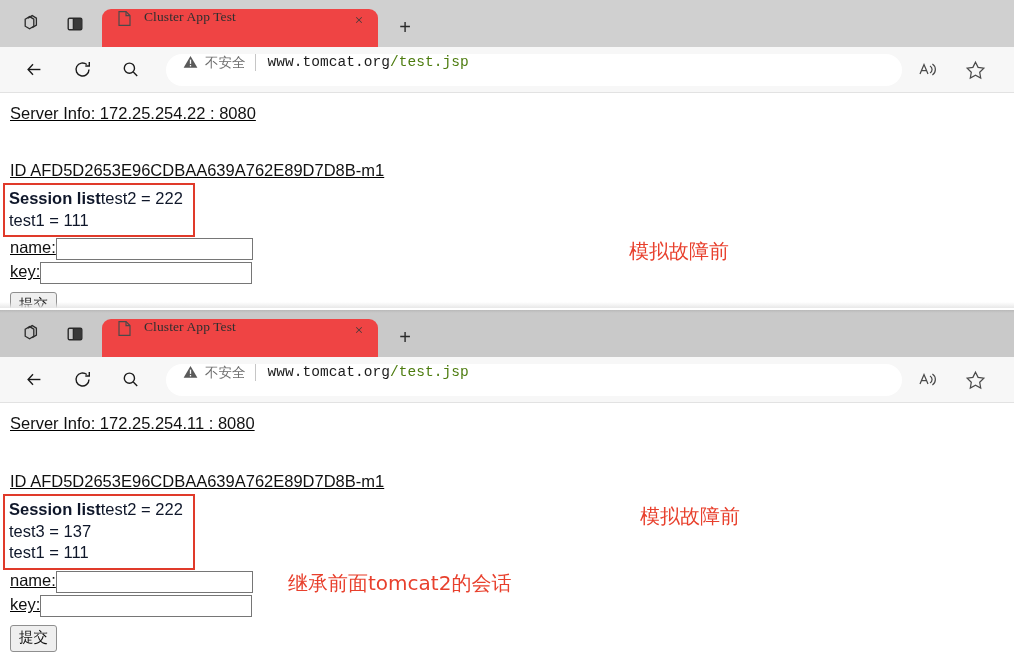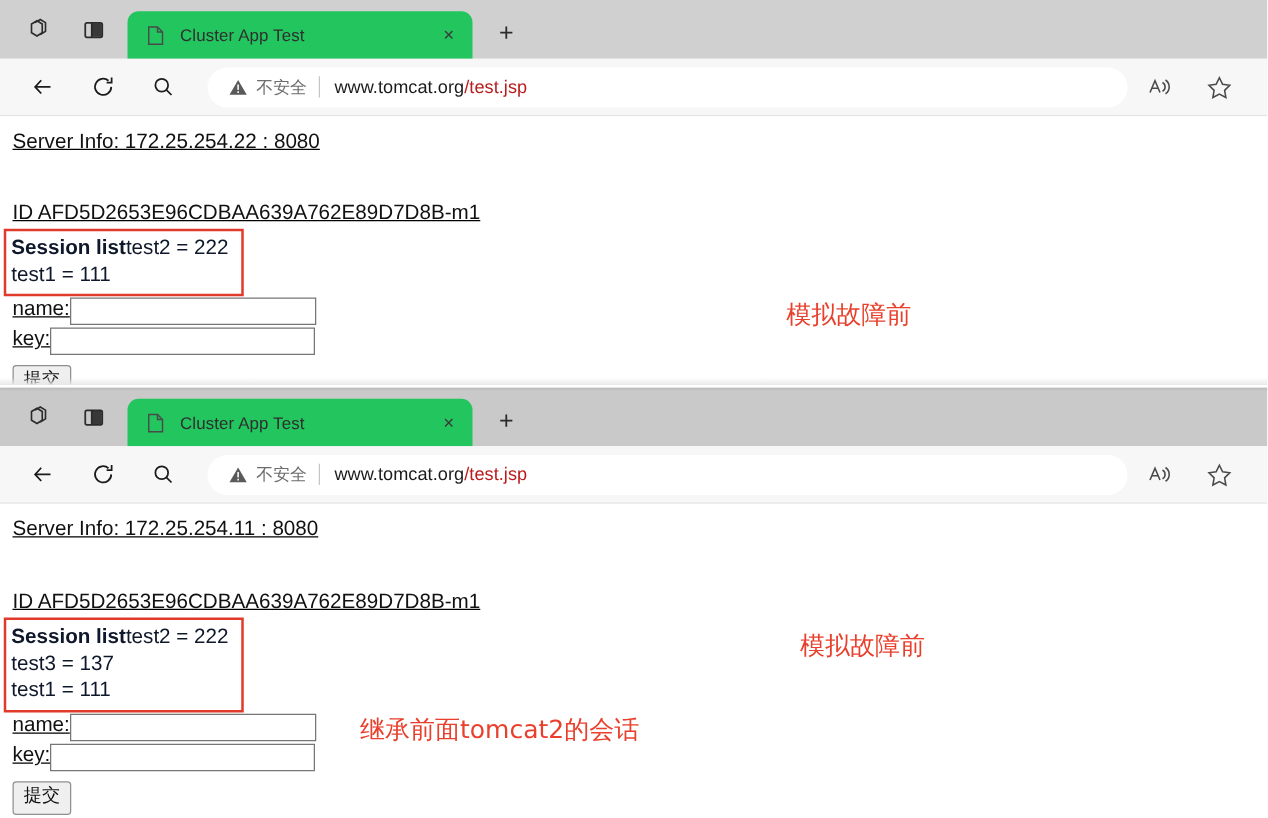--- a/index.html
+++ b/index.html
@@ -51,26 +51,27 @@
     width: 26px; height: 26px;
     display: flex; align-items: center; justify-content: center;
     color: #2b2b2b;
     cursor: pointer;
   }
 
   .tab {
     position: relative;
     height: 38px;
     min-width: 276px;
-    background: #22c55e;
+    background: #ef4444;
     border-radius: 9px 9px 0 0;
     display: flex;
-    align-items: center;
+    align-items: flex-start;
     padding: 0 8px 0 13px;
     cursor: pointer;
+    font-family: Liberation Serif, serif;
   }
   .tab-favicon {
     width: 18px; height: 18px;
     display: flex; align-items: center; justify-content: center;
     margin-right: 11px;
     color: #444;
   }
   .tab-title {
     flex: 1;
     font-size: 13.5px;
@@ -117,23 +118,23 @@
     border-radius: 5px;
     cursor: pointer;
   }
   .addressbar {
     flex: 1;
     height: 32px;
     margin: 0 8px 0 12px;
     background: #ffffff;
     border-radius: 16px;
     display: flex;
-    align-items: center;
     padding: 0 12px 0 16px;
     cursor: text;
+    font-family: Liberation Mono, monospace;
   }
   .warn-icon {
     width: 16px; height: 16px;
     margin-right: 7px;
     display: flex; align-items: center; justify-content: center;
     color: #5a5a5a;
   }
   .warn-text {
     font-size: 13.5px;
     color: #6d6d6d;
@@ -144,21 +145,21 @@
     width: 1px; height: 17px;
     background: #c6c6c6;
     margin-right: 12px;
   }
   .url {
     font-size: 14.5px;
     color: #1b1b1b;
     white-space: nowrap;
     letter-spacing: 0.05px;
   }
-  .url .path { color: #b91c1c; }
+  .url .path { color: #4d7c0f; }
   .navright {
     display: flex;
     align-items: center;
     gap: 14px;
     padding-right: 12px;
   }
   .navright .navbtn { margin: 0; }
 
   
   .page {

